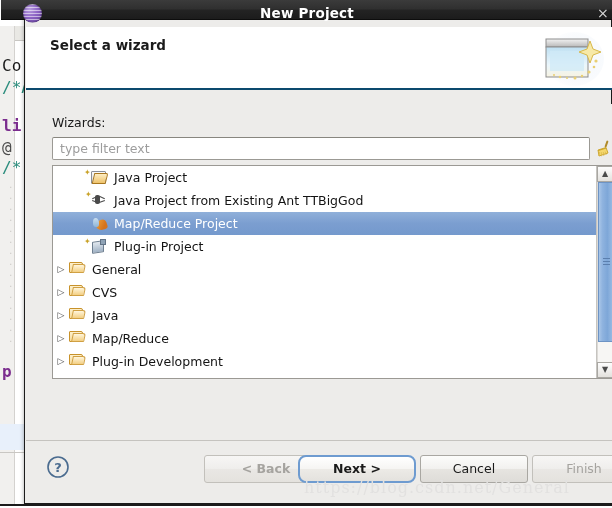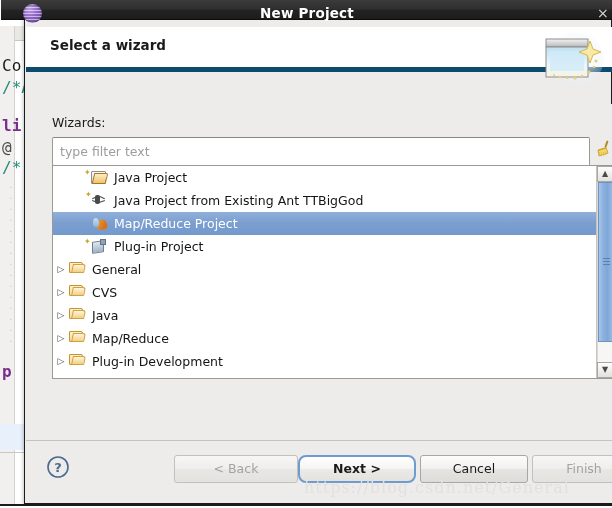--- a/index.html
+++ b/index.html
@@ -116,23 +116,23 @@
     font-size: 14px;
     line-height: 22px;
     text-align: left;
     cursor: pointer;
   }
 
   
   #header {
     position: absolute;
     left: 1px; top: 27px;
-    width: 586px; height: 45px;
+    width: 586px; height: 63px;
     background: #ffffff;
-    border-bottom: 5px solid #0c4a6e;
+    border-bottom: 2px solid #0c4a6e;
     box-sizing: border-box;
   }
   #header-title {
     position: absolute;
     left: 24px; top: 10px;
     font-size: 13.5px;
     font-weight: bold;
     color: #1a1a1a;
   }
   #wizard-icon {
@@ -155,21 +155,21 @@
     color: #1a1a1a;
   }
   #filter-row {
     position: absolute;
     left: 26px; top: 33px;
     width: 538px; height: 23px;
   }
   #filter-input {
     position: absolute;
     left: 0; top: 0;
-    width: 538px; height: 29px;
+    width: 538px; height: 23px;
     box-sizing: border-box;
     border: 1px solid #9b9994;
     border-top-color: #88867f;
     background: #ffffff;
     font-family: "DejaVu Sans", "Liberation Sans", sans-serif;
     font-size: 12.5px;
     color: #1d4ed8;
     padding: 0 24px 0 7px;
     border-radius: 2px;
     outline: none;
@@ -439,21 +439,21 @@
     border-color: #c2c0bb;
     cursor: default;
   }
   .btn.default {
     border: 2px solid #6e9bd0;
     border-radius: 8px;
     font-weight: bold;
     background: linear-gradient(to bottom, #ffffff 0%, #f6f5f3 48%, #eceae6 52%, #e4e2de 100%);
     line-height: 24px;
   }
-  #btn-back   { left: 148px; width: 124px; }
+  #btn-back   { left: 178px; width: 124px; font-weight: bold; }
   #btn-next   { left: 272px; width: 118px; }
   #btn-cancel { left: 394px; width: 108px; }
   #btn-finish { left: 506px; width: 104px; }
 
   
   #watermark {
     position: absolute;
     left: 304px; top: 478px;
     font-family: "DejaVu Serif", "Liberation Serif", serif;
     font-size: 16px;

